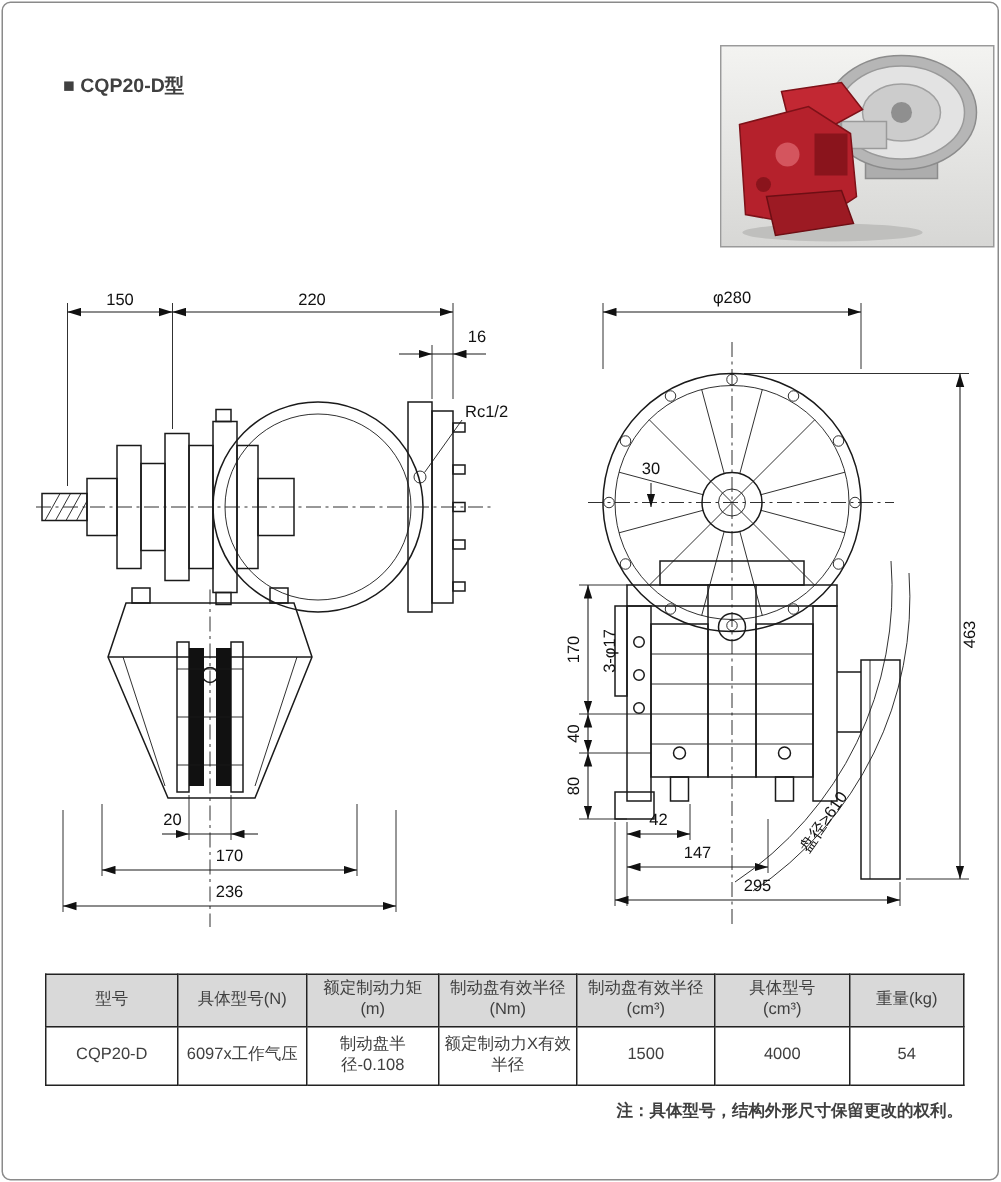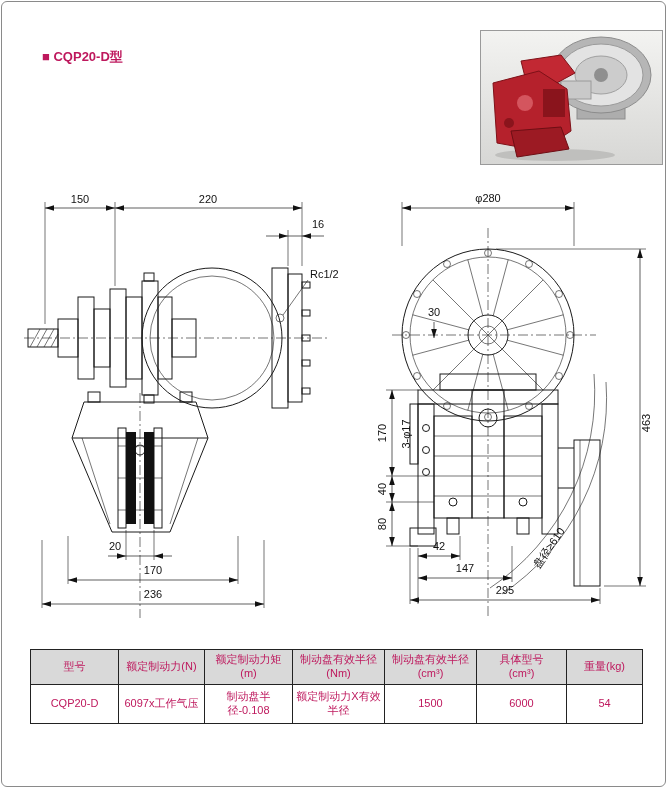--- a/index.html
+++ b/index.html
@@ -1,19 +1,19 @@
 <!DOCTYPE html>
 <html><head>
 <meta charset="utf-8">
 <style>
   html,body{margin:0;padding:0;background:#fff;}
   .page{
     position:relative;width:663px;height:784px;margin:1px;
     border:1px solid #8a8a8a;border-radius:6px;background:#fff;
-    font-family:"Liberation Sans","DejaVu Sans",sans-serif;color:#be185d;
+    font-family:"Liberation Sans","DejaVu Sans",sans-serif;color:#404040;
   }
   .title{position:absolute;left:40px;top:46px;font-size:13px;font-weight:bold;}
   .photo{
     position:absolute;left:478px;top:28px;width:183px;height:135px;
     border:1px solid #9a9a9a;background:linear-gradient(180deg,#f3f3f1,#d7d7d5);
     box-sizing:border-box;
   }
   .photo svg{display:block;width:100%;height:100%;}
   svg.draw{position:absolute;left:18px;top:186px;overflow:visible;}
   .ln{fill:none;stroke:#1a1a1a;stroke-width:1;}
@@ -261,40 +261,41 @@
         <col style="width:86px">
         <col style="width:88px">
       <col style="width:92px">
         <col style="width:92px">
         <col style="width:90px">
         <col style="width:76px">
     </colgroup>
     <thead>
       <tr>
         <th>型号</th>
-        <th>额定制动力(N)</th>
+        <th>具体型号(N)</th>
         <th>额定制动力矩
 (m)</th>
         <th>制动盘有效半径
 (Nm)</th>
         <th>制动盘有效半径
 (cm³)</th>
         <th>具体型号
 (cm³)</th>
         <th>重量(kg)</th>
       </tr>
     </thead>
     <tbody>
       <tr>
         <td>CQP20-D</td>
         <td>6097x工作气压</td>
         <td>制动盘半径-0.108</td>
         <td>额定制动力X有效
 半径</td>
         <td>1500</td>
-        <td>6000</td>
+        <td>4000</td>
         <td>54</td>
       </tr>
     </tbody>
   </table>
 
+  <div class="note">注：具体型号，结构外形尺寸保留更改的权利。</div>
 
 </div>
 
 </body></html>

